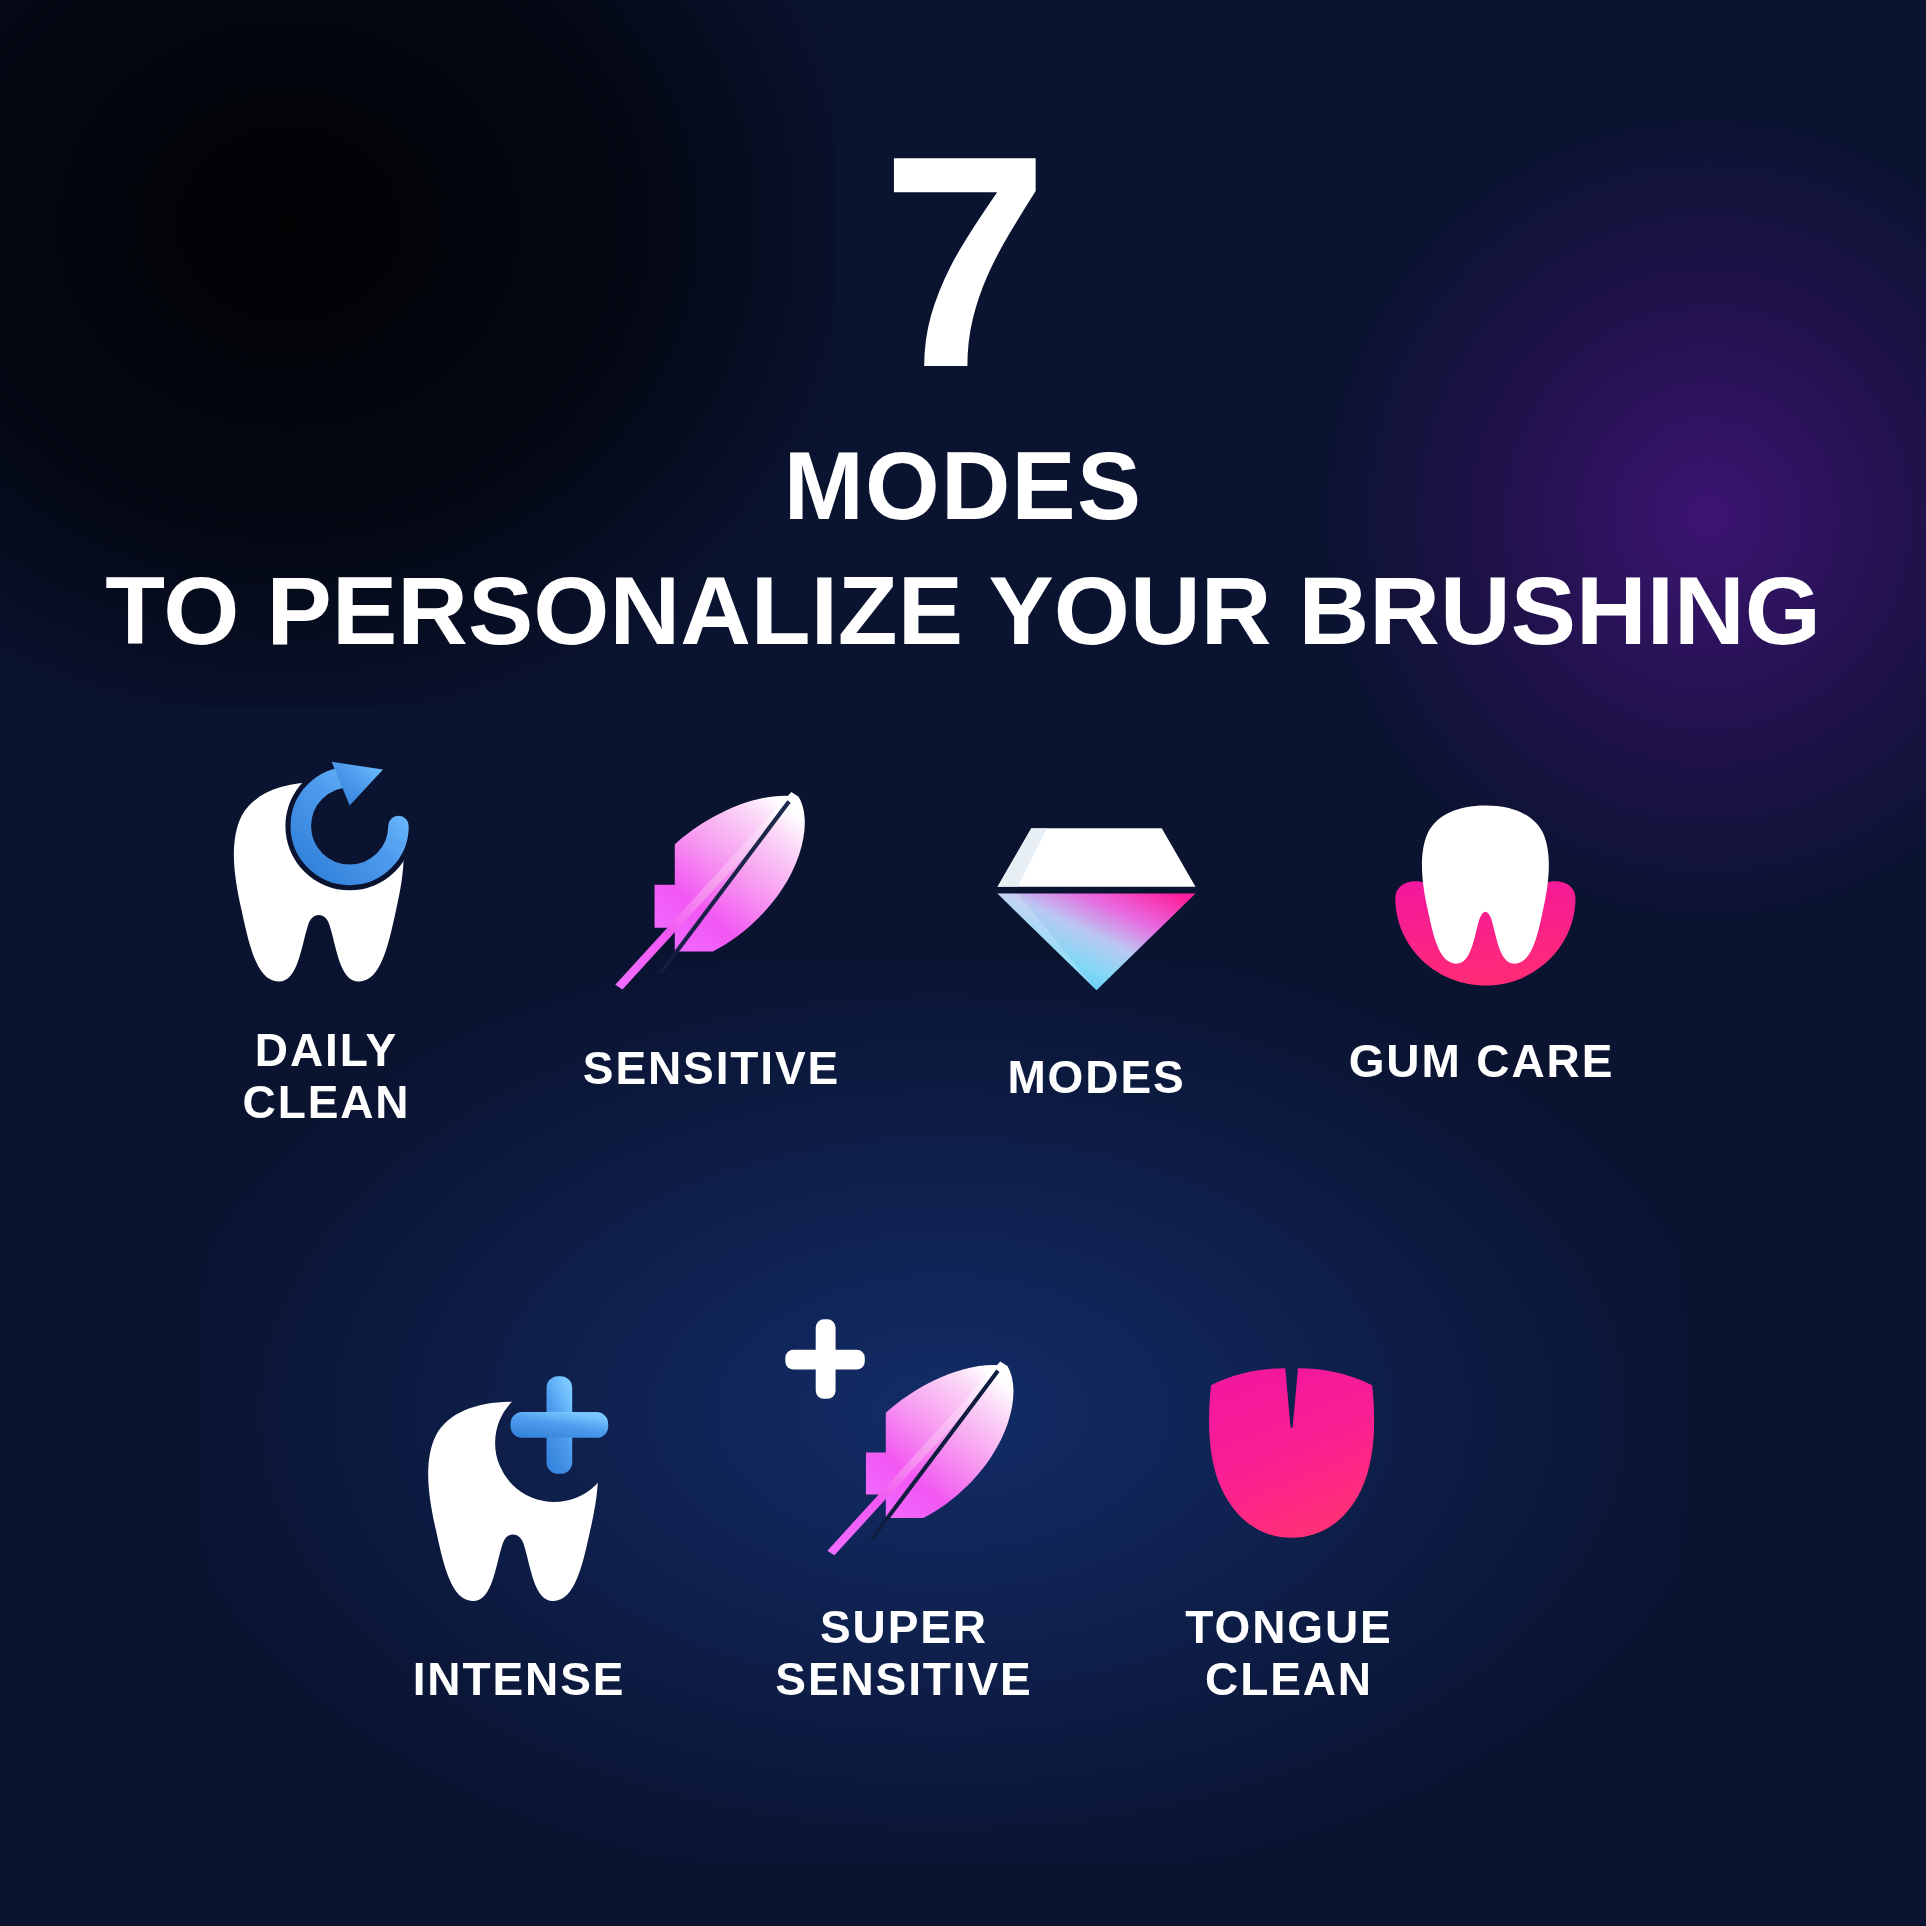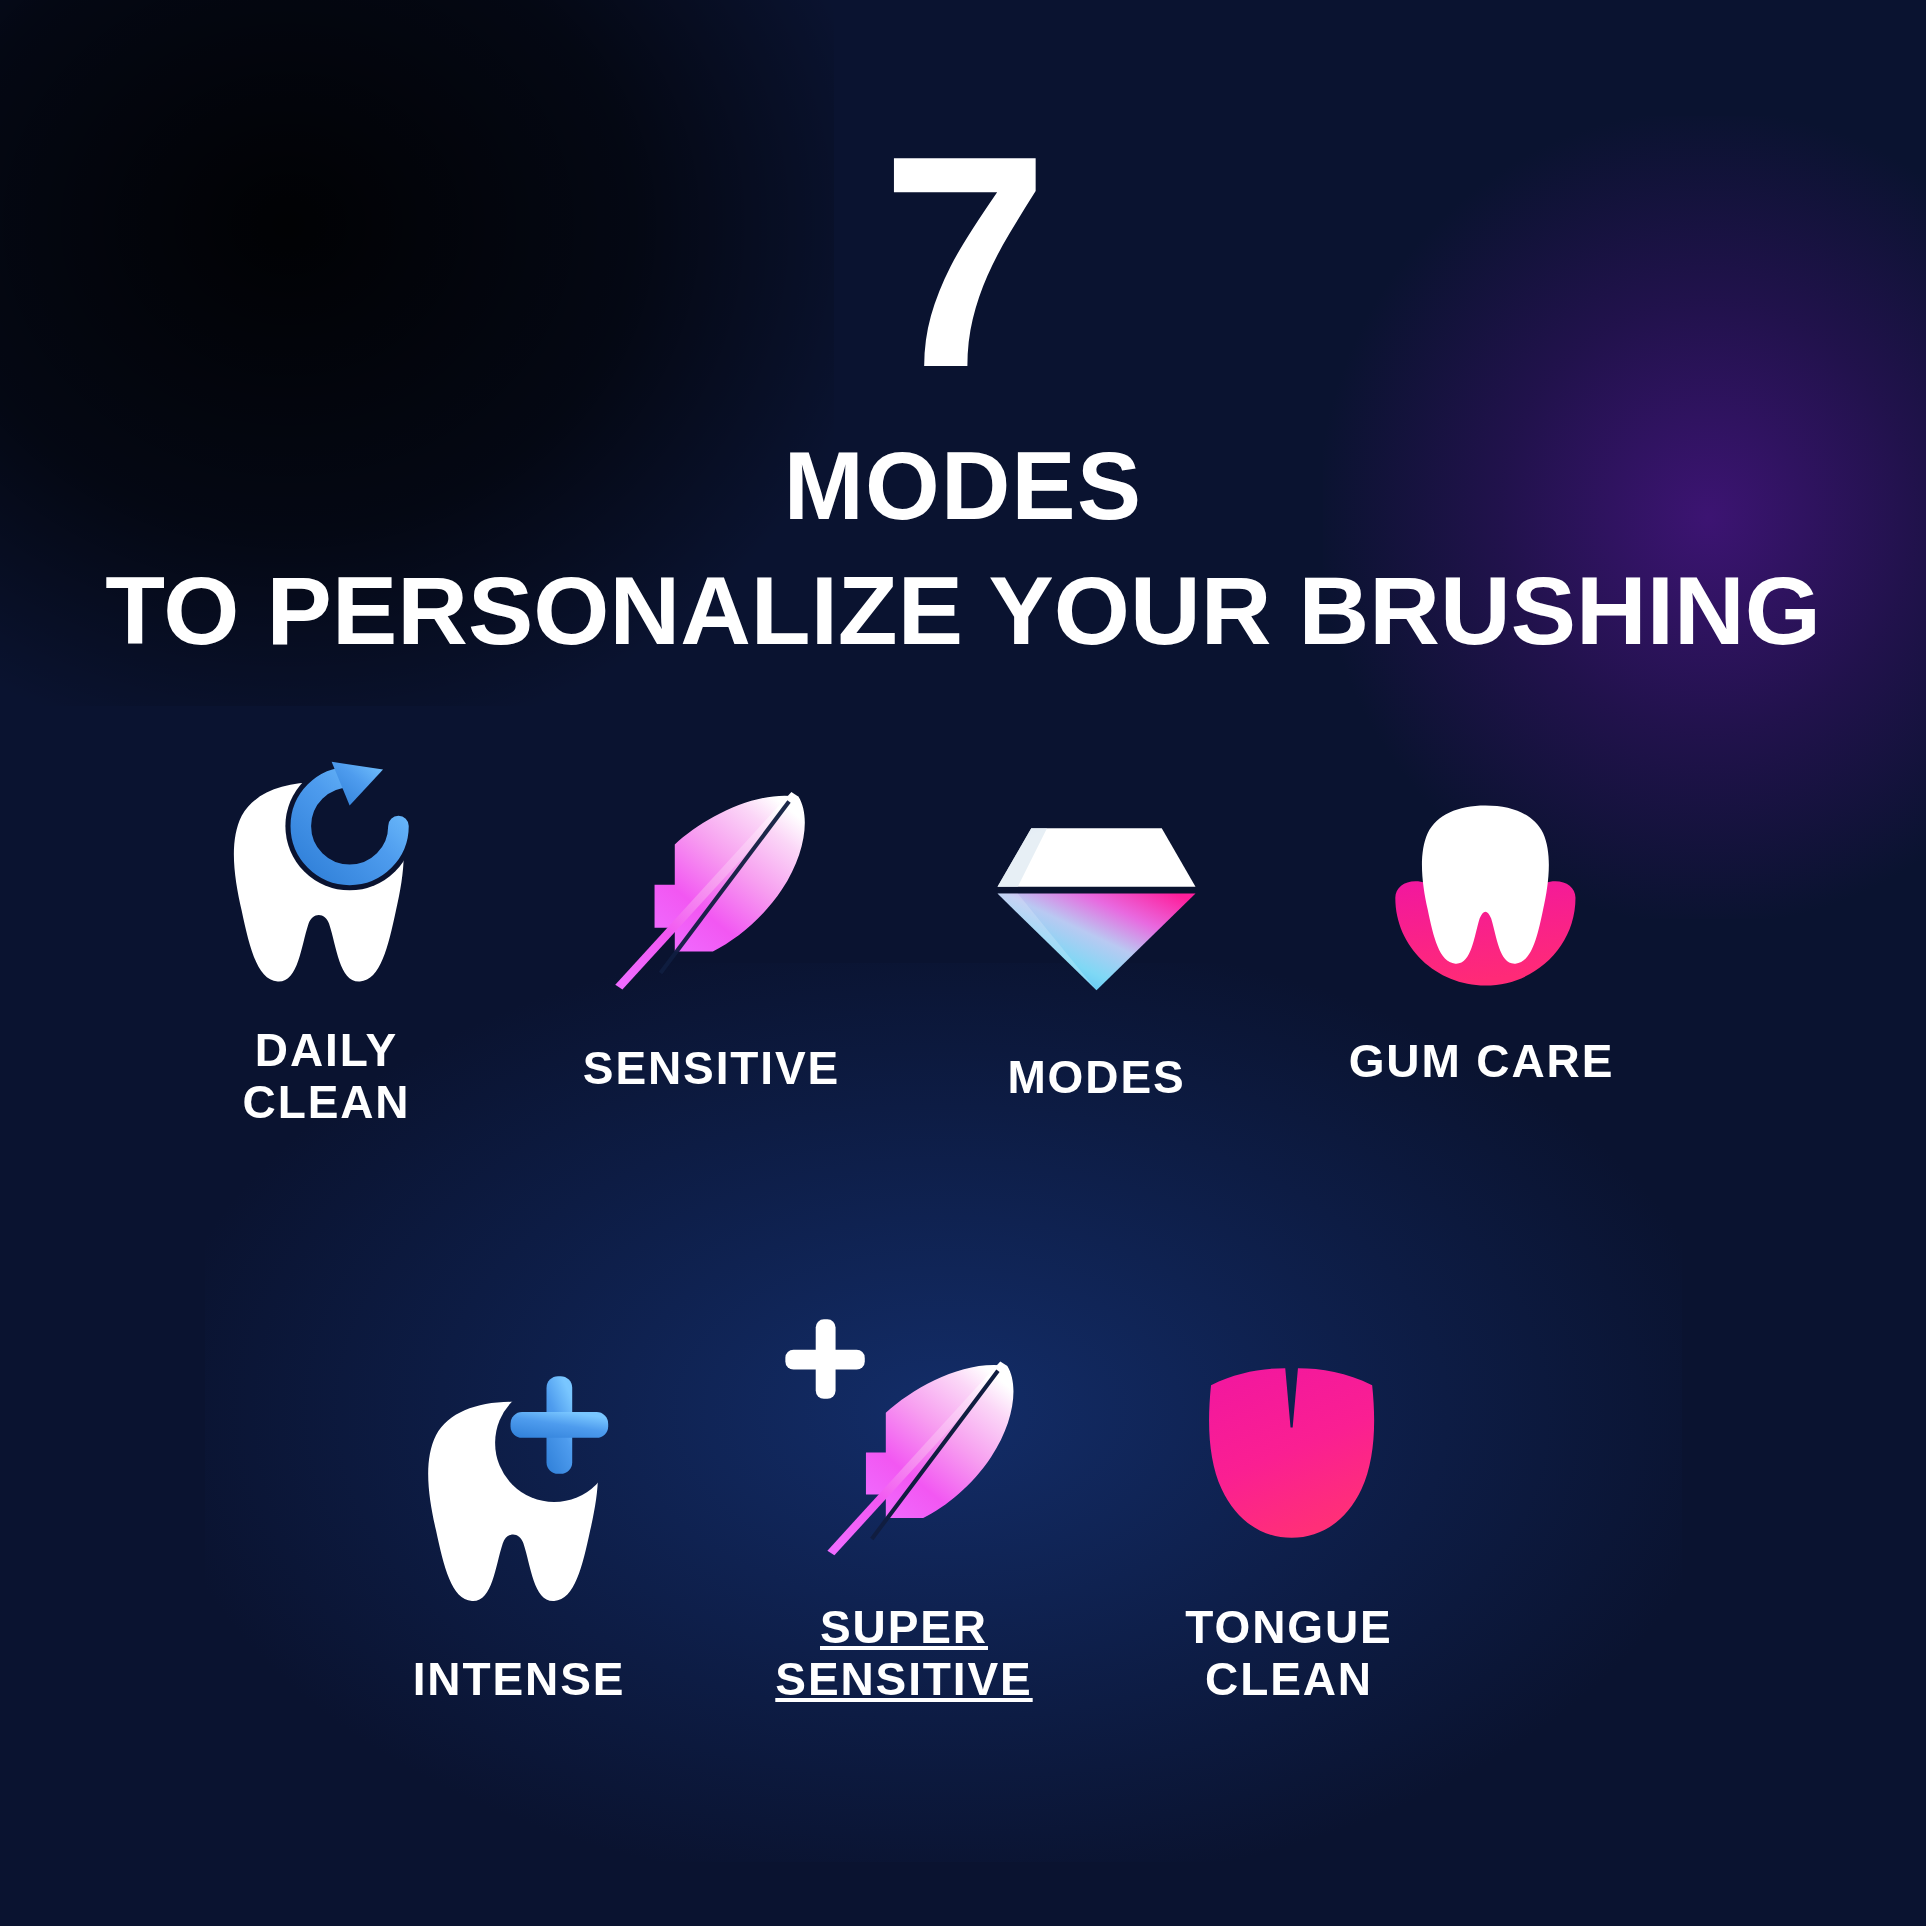--- a/index.html
+++ b/index.html
@@ -115,21 +115,21 @@
   .m-sens    .icon-wrap { transform: translate(-3.9px, 2.6px); }
   .m-sens    .mode-label{ margin-top: 28px; }
   .m-whiten  .icon-wrap { transform: translate(0px, 11.6px); }
   .m-whiten  .mode-label{ margin-top: 37px; }
   .m-gum     .icon-wrap { transform: translate(3.9px, 9px); }
   .m-gum     .mode-label{ margin-top: 21px; }
 
   .m-intense .icon-wrap { transform: translate(-6.4px, 0px); }
   .m-intense .mode-label{ margin-top: 26px; }
   .m-super   .icon-wrap { transform: translate(0px, -9px); }
-  .m-super   .mode-label{ margin-top: 19px; text-decoration: underline; }
+  .m-super   .mode-label{ margin-top: 19px; }
   .m-tongue  .icon-wrap { transform: translate(2.6px, 14px); }
   .m-tongue  .mode-label{ margin-top: 35px; }
 </style>
 </head>
 <body>
 
 <div id="poster">
 
   <div class="glow-dark-tl"></div>
   <div class="glow-tr"></div>

